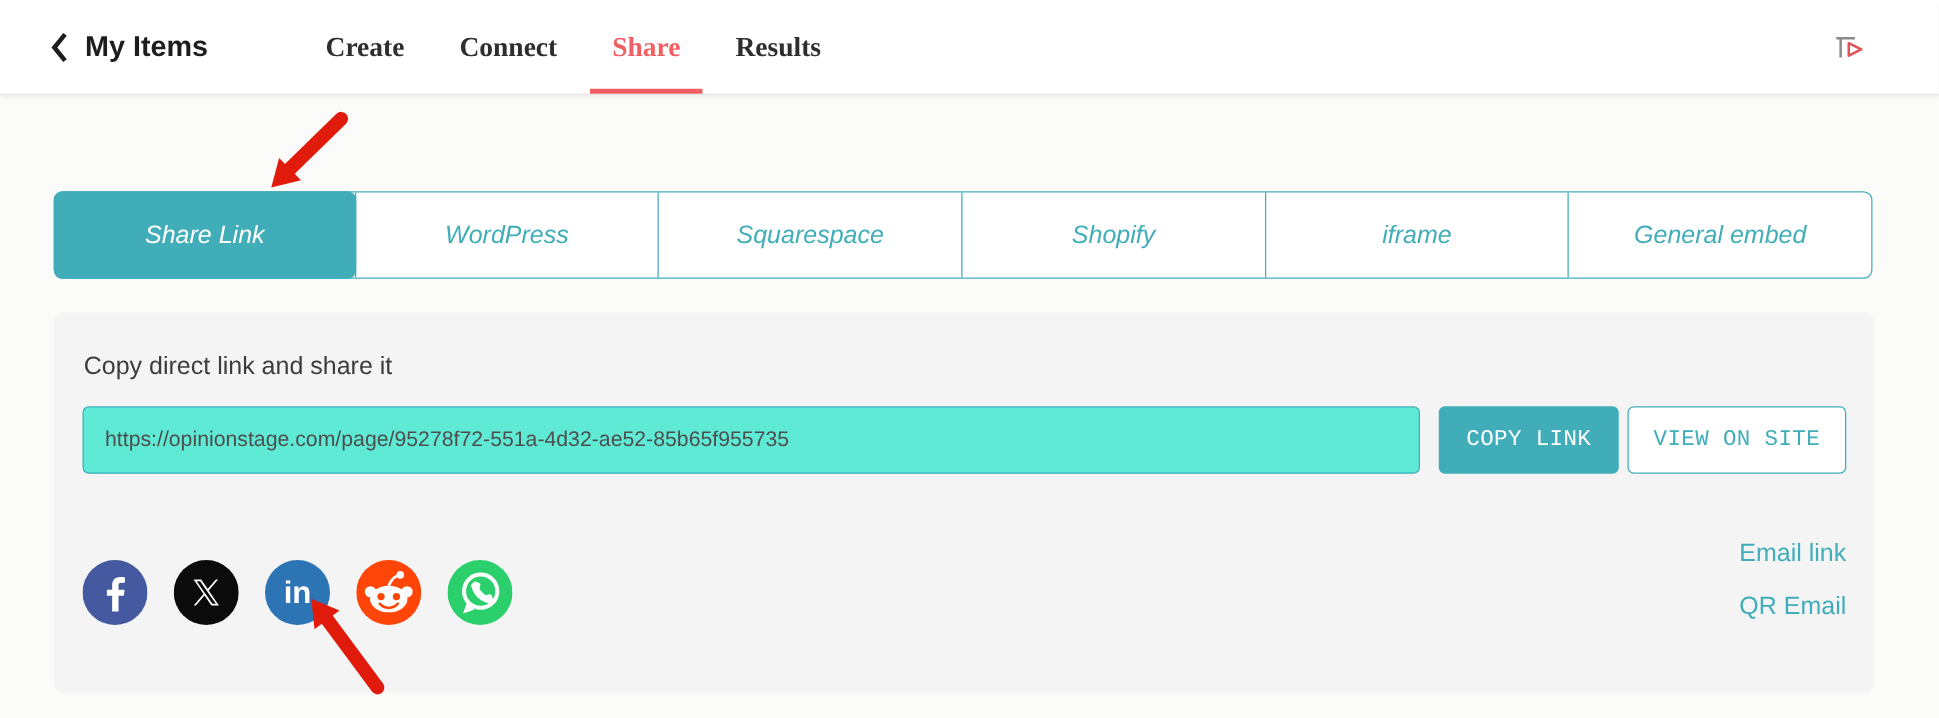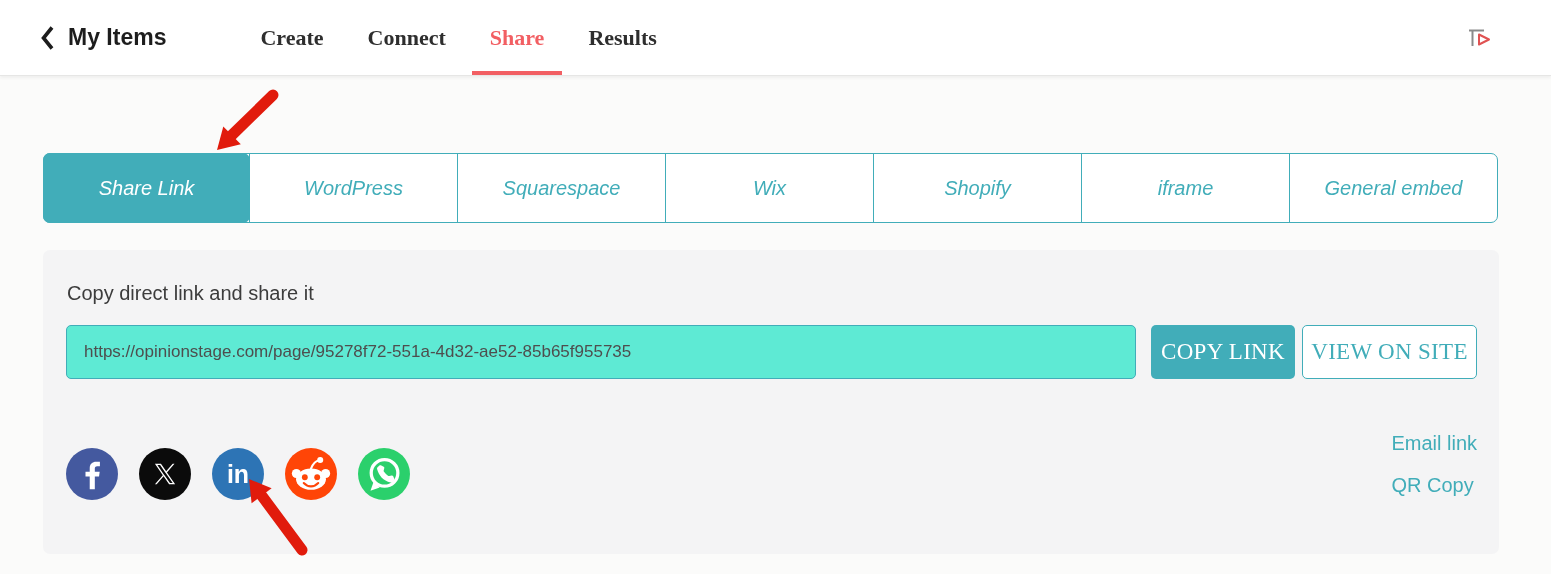--- a/index.html
+++ b/index.html
@@ -42,22 +42,22 @@
     margin:27px 52px 0 43px;height:304px;background:var(--panel-bg);
     border-radius:7px;padding:28px 22px 0 23px;
   }
   .panel-title{font-size:20px;color:#3c3c3c;margin:4px 0 20px 1px;}
   .link-row{display:flex;height:54px;}
   .url-input{
     flex:1;border:1px solid var(--teal);border-radius:5px;background:#5eead4;
     padding:0 17px;font-size:17px;color:#4e4e4e;outline:none;
     font-family:"Liberation Sans","DejaVu Sans",sans-serif;
   }
-  .btn{border-radius:5px;font-size:23px;cursor:pointer;letter-spacing:.3px;
-    font-family:Liberation Serif, serif;}
+  .btn{border-radius:5px;font-size:18px;cursor:pointer;letter-spacing:.3px;
+    font-family:Liberation Mono, monospace;}
   .btn-copy{width:144px;margin-left:15px;background:var(--teal);color:#fff;border:none;}
   .btn-view{width:175px;margin-left:7px;background:#fff;color:var(--teal);border:1px solid var(--teal);}
   .social-row{display:flex;align-items:center;gap:21px;margin-top:62px;}
   .social{width:52px;height:52px;border-radius:50%;cursor:pointer;display:block;}
   .social svg{display:block;}
   .quick-links{margin-left:auto;display:flex;gap:19px;position:relative;top:-9px;flex-direction:column;}
   .quick-link{font-size:20px;color:var(--teal);cursor:pointer;}
   
   .arrows{position:absolute;left:0;top:0;width:1551px;height:574px;
     pointer-events:none;z-index:5;}
@@ -82,21 +82,20 @@
       <path d="M7.5 6.5 V22" stroke="#8a8a8a" stroke-width="2" fill="none"></path>
       <path d="M14 10.5 L24 15.5 L14 20.5 Z" fill="none" stroke="#e05252" stroke-width="2" stroke-linejoin="round"></path>
     </svg>
   </span>
 </div>
 
 <div class="tabs">
   <div class="tab active">Share Link</div>
   <div class="tab">WordPress</div>
   <div class="tab">Squarespace</div>
-  <div class="tab">Wix</div>
   <div class="tab">Shopify</div>
   <div class="tab">iframe</div>
   <div class="tab">General embed</div>
 </div>
 
 <div class="panel">
   <div class="panel-title">Copy direct link and share it</div>
 
   <div class="link-row">
     <input class="url-input" type="text" value="https://opinionstage.com/page/95278f72-551a-4d32-ae52-85b65f955735" style="">
@@ -145,21 +144,21 @@
       <svg width="52" height="52" viewBox="0 0 48 48">
         <circle cx="24" cy="24" r="24" fill="#2bd06c"></circle>
         <circle cx="24.5" cy="23" r="12.3" fill="none" stroke="#fff" stroke-width="3"></circle>
         <path d="M14.5 31 L11.5 39.5 L20 36.5 Z" fill="#fff"></path>
         <path fill="#fff" d="M19.6 16.3c.4-.4 1-.5 1.5-.3l2.6 1.2c.5.2.7.8.6 1.3l-.6 2.2c-.1.4 0 .9.3 1.2 1.1 1.4 2.4 2.6 3.7 3.7.3.3.8.4 1.2.3l2.2-.6c.5-.1 1.1.1 1.3.6l1.2 2.6c.2.5.1 1.1-.3 1.5l-1.5 1.5c-.5.5-1.1.6-1.7.4-6.9-2-10.7-5.9-12.5-12.5-.2-.6 0-1.2.4-1.7l1.6-1.4z"></path>
       </svg>
     </span>
 
     <span class="quick-links">
       <span class="quick-link">Email link</span>
-      <span class="quick-link">QR Copy</span>
+      <span class="quick-link">QR Email</span>
     </span>
   </div>
 </div>
 
 <svg class="arrows" viewBox="0 0 1551 574">
   <g>
     <line x1="273" y1="95" x2="232" y2="135" stroke-width="11" stroke-linecap="round" stroke="#e11b0c"></line>
     <polygon points="217,150 223.3,126.4 240.8,144.2" fill="#e11b0c"></polygon>
   </g>
   <g>

